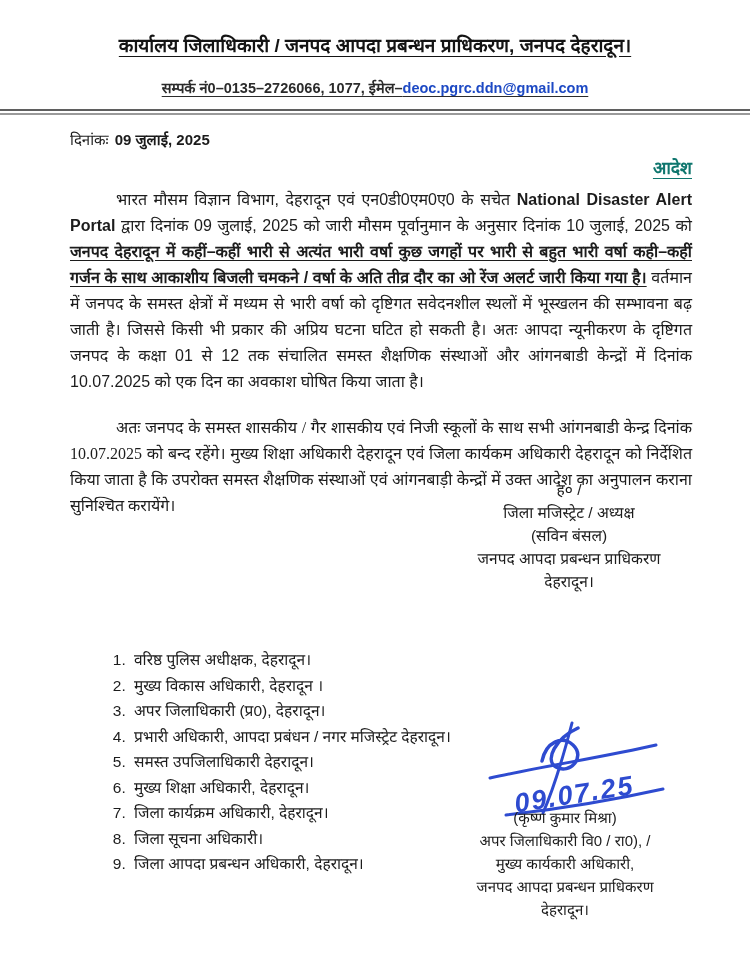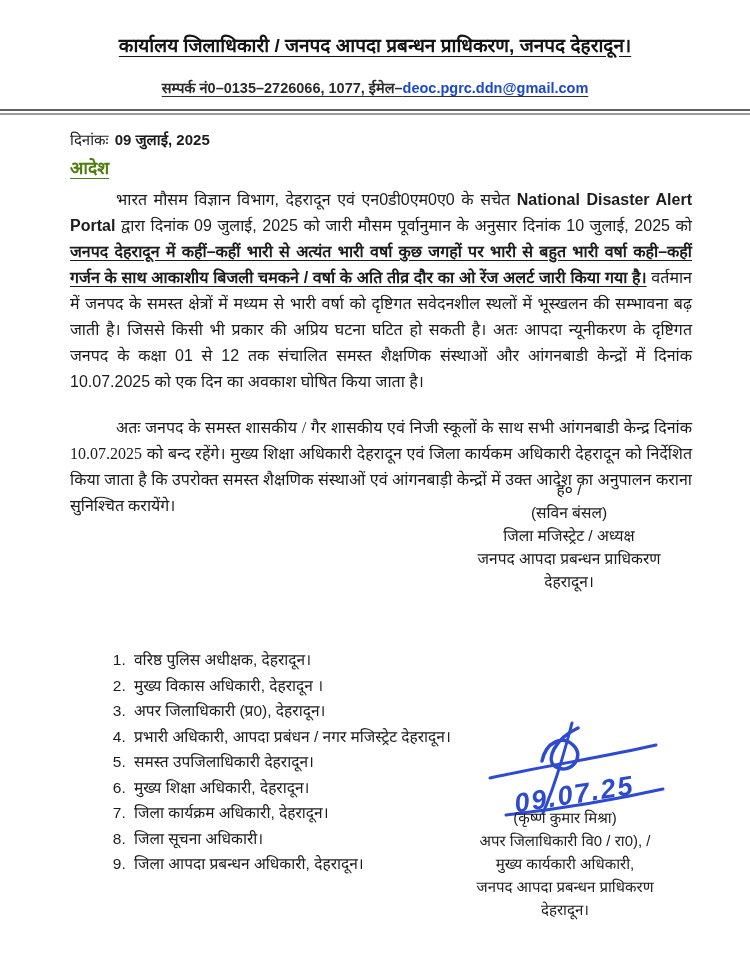--- a/index.html
+++ b/index.html
@@ -47,27 +47,27 @@
   .ref-line {
     display: flex;
     justify-content: space-between;
     margin-top: 14px;
     font-size: 15px;
     color: #1b1b1b;
   }
   .ref-line .b { font-weight: bold; }
   .ref-left span, .ref-right span { margin-right: 6px; }
   .doc-title {
-    text-align: left;
+    text-align: right;
     font-size: 17.5px;
     font-weight: bold;
     margin-top: 6px;
     text-decoration: underline;
     text-underline-offset: 4px;
-    color: #4d7c0f;
+    color: #0f766e;
   }
   .para {
     margin-top: 8px;
     font-size: 16px;
     line-height: 26px;
     text-align: justify;
     text-indent: 46px;
     color: #1c1c1c;
   }
   .para.second { margin-top: 20px; font-family: Liberation Serif, serif; }
@@ -152,22 +152,22 @@
         <li>मुख्य शिक्षा अधिकारी, देहरादून।</li>
         <li>जिला कार्यक्रम अधिकारी, देहरादून।</li>
         <li>जिला सूचना अधिकारी।</li>
         <li>जिला आपदा प्रबन्धन अधिकारी, देहरादून।</li>
       </ol>
     </div>
   </div>
 
   <div class="sig1">
     <div>ह० /</div>
+    <div>जिला मजिस्ट्रेट / अध्यक्ष</div>
     <div>(सविन बंसल)</div>
-    <div>जिला मजिस्ट्रेट / अध्यक्ष</div>
     <div>जनपद आपदा प्रबन्धन प्राधिकरण</div>
     <div>देहरादून।</div>
   </div>
 
   <div class="sig2">
     <svg width="210" height="108" viewBox="0 0 210 108">
       <g fill="none" stroke="#2e4bd0" stroke-linecap="round" stroke-linejoin="round">
         <path d="M118,14 C96,24 84,46 96,53 C110,61 126,43 113,31 C102,21 86,28 82,47" stroke-width="3.5"></path>
         <path d="M30,64 C80,53 148,42 196,31" stroke-width="3"></path>
         <path d="M112,9 C104,40 93,76 83,99" stroke-width="3"></path>

